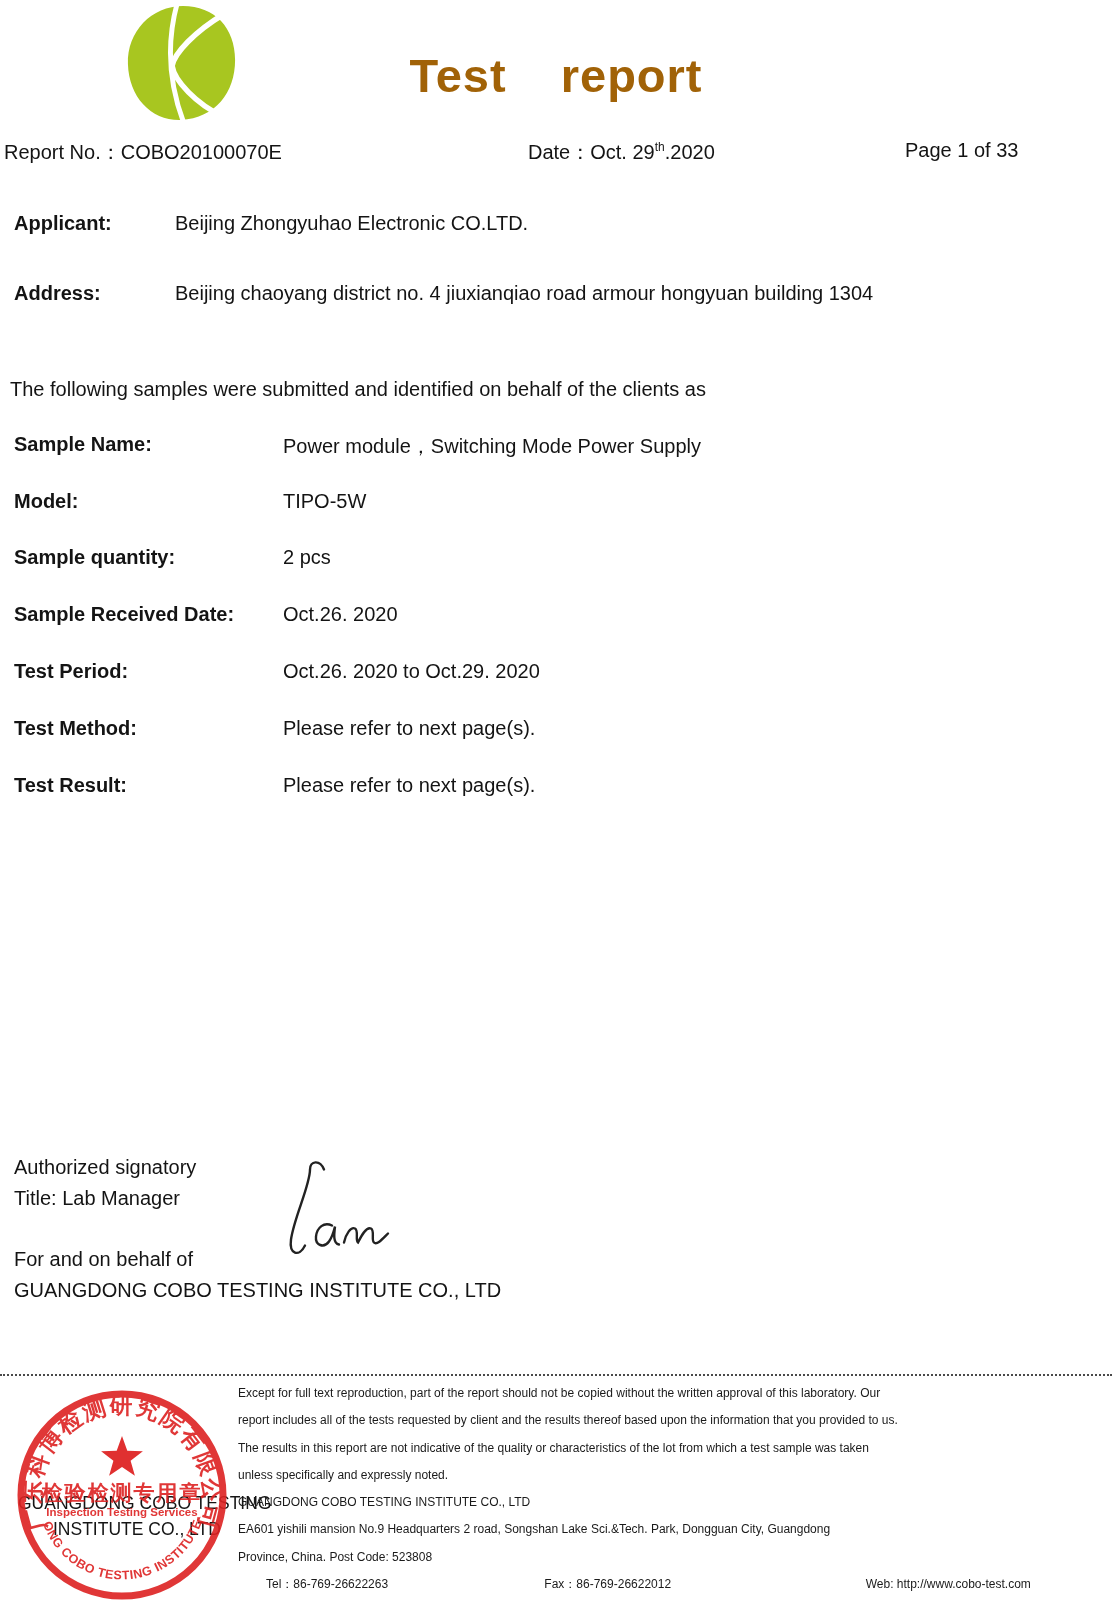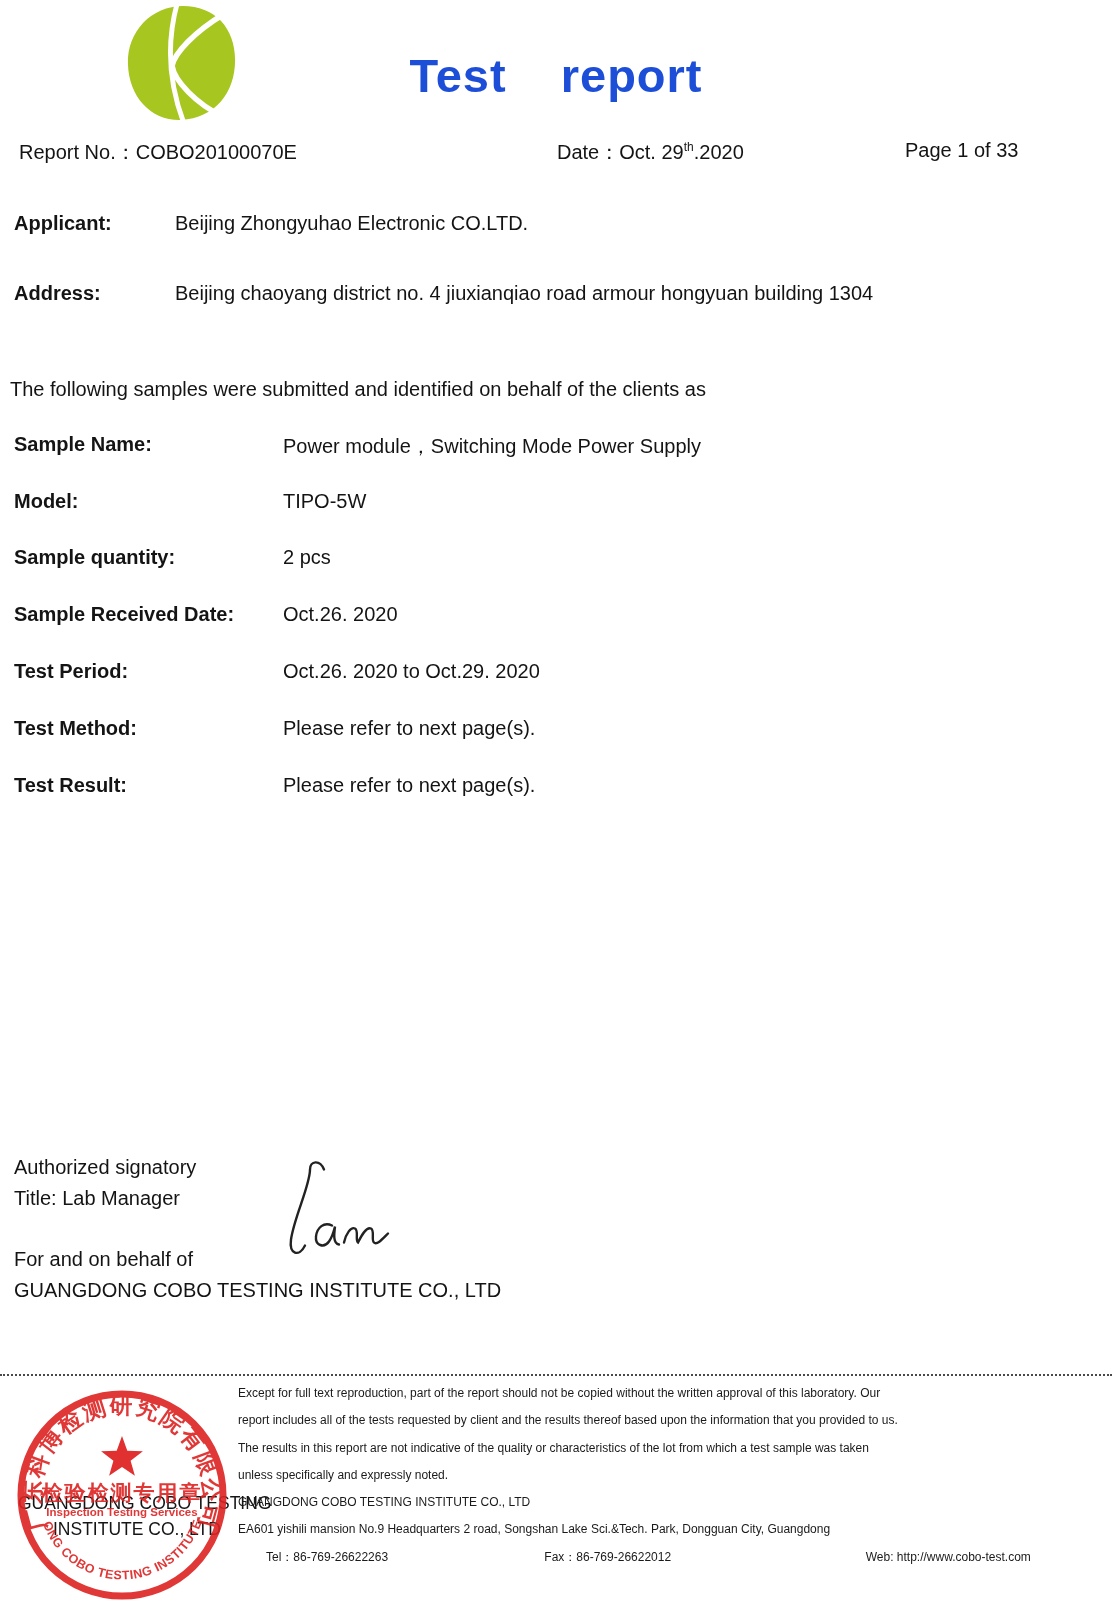--- a/index.html
+++ b/index.html
@@ -5,21 +5,21 @@
   html,body { margin:0; padding:0; background:#e8e8e8; }
   .page {
     position:relative; width:1112px; height:1600px; margin:0 auto;
     background:#ffffff; overflow:hidden;
     font-family:"Liberation Sans", sans-serif; color:#141414;
   }
   
   .logo { position:absolute; left:124px; top:4px; width:116px; height:118px; }
   .title {
     position:absolute; left:0; top:48px; width:1112px; text-align:center;
-    font-size:47px; font-weight:bold; letter-spacing:1px; word-spacing:40px; color:#1d4ed8;
+    font-size:47px; font-weight:bold; letter-spacing:1px; word-spacing:40px; color:#a16207;
   }
   .inforow { position:absolute; top:139px; left:0; width:1112px; font-size:20px; }
   .inforow .seg { position:absolute; white-space:nowrap; }
   sup.th { font-size:12px; vertical-align:super; line-height:0; }
   
   .trow { position:absolute; left:0; width:1112px; font-size:20px; }
   .trow .lbl { position:absolute; left:14px; white-space:nowrap;font-weight:bold; }
   .trow .val { position:absolute; white-space:nowrap; }
   .val-a { left:175px; }
   .val-b { left:283px; }
@@ -46,22 +46,22 @@
 
   <svg class="logo" viewBox="0 0 118 120" aria-hidden="true">
     <path d="M 60,2 C 92,2 113,24 113,57 C 113,90 93,116 58,118 C 28,119 5,95 4,61 C 3,28 28,2 60,2 Z" fill="#a8c620"></path>
     <path d="M 55,-4 C 44,34 43,76 62,124" stroke="#ffffff" stroke-width="5" fill="none"></path>
     <path d="M 102,10 C 72,28 51,50 49,63 C 51,78 74,102 100,114" stroke="#ffffff" stroke-width="5.5" fill="none"></path>
   </svg>
 
   <div class="title">Test report</div>
 
   <div class="inforow">
-    <span class="seg" style="left:19px"><span>Report No.：</span><span>COBO20100070E</span></span>
-    <span class="seg" style="left:557px"><span>Date：</span><span>Oct. 29</span><sup class="th">th</sup><span>.2020</span></span>
+    <span class="seg" style="left:4px"><span>Report No.：</span><span>COBO20100070E</span></span>
+    <span class="seg" style="left:528px"><span>Date：</span><span>Oct. 29</span><sup class="th">th</sup><span>.2020</span></span>
     <span class="seg" style="left:905px">Page 1 of 33</span>
   </div>
 
   <div class="trow" style="top:212px">
     <span class="lbl">Applicant:</span>
     <span class="val val-a">Beijing Zhongyuhao Electronic CO.LTD.</span>
   </div>
   <div class="trow" style="top:282px">
     <span class="lbl">Address:</span>
     <span class="val val-a">Beijing chaoyang district no. 4 jiuxianqiao road armour hongyuan building 1304</span>
@@ -134,20 +134,21 @@
     </g>
   </svg>
 
   <div class="footer">
     <div class="fline">Except for full text reproduction, part of the report should not be copied without the written approval of this laboratory. Our</div>
     <div class="fline">report includes all of the tests requested by client and the results thereof based upon the information that you provided to us.</div>
     <div class="fline">The results in this report are not indicative of the quality or characteristics of the lot from which a test sample was taken</div>
     <div class="fline">unless specifically and expressly noted.</div>
     <div class="fline">GUANGDONG COBO TESTING INSTITUTE CO., LTD</div>
     <div class="fline">EA601 yishili mansion No.9 Headquarters 2 road, Songshan Lake Sci.&amp;Tech. Park, Dongguan City, Guangdong</div>
+    <div class="fline">Province, China. Post Code: 523808</div>
     <div class="fline contact">
       <span class="tel">Tel：86-769-26622263</span>
       <span class="fax">Fax：86-769-26622012</span>
       <span class="web">Web: http://www.cobo-test.com</span>
     </div>
   </div>
 
 </div>
 
 </body></html>

